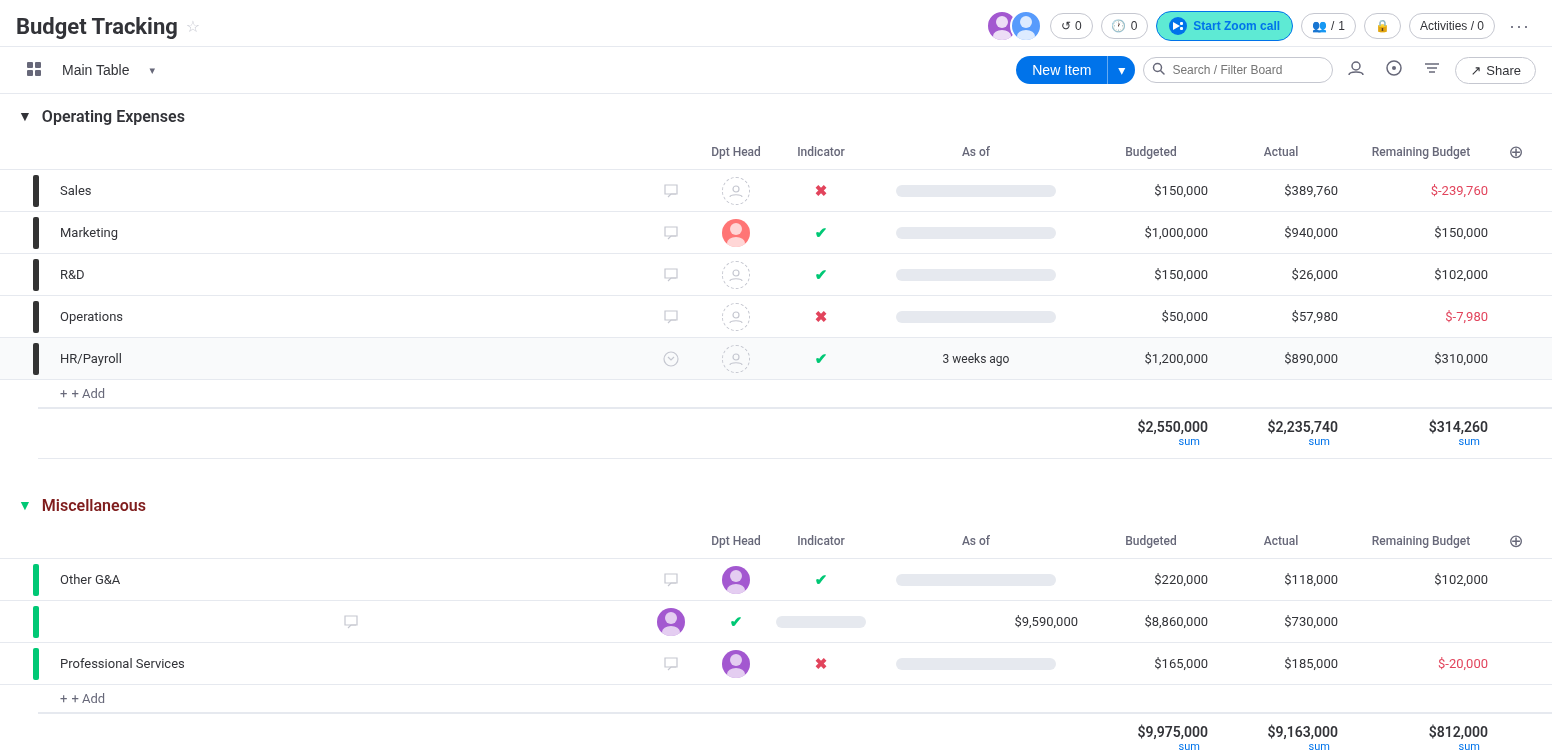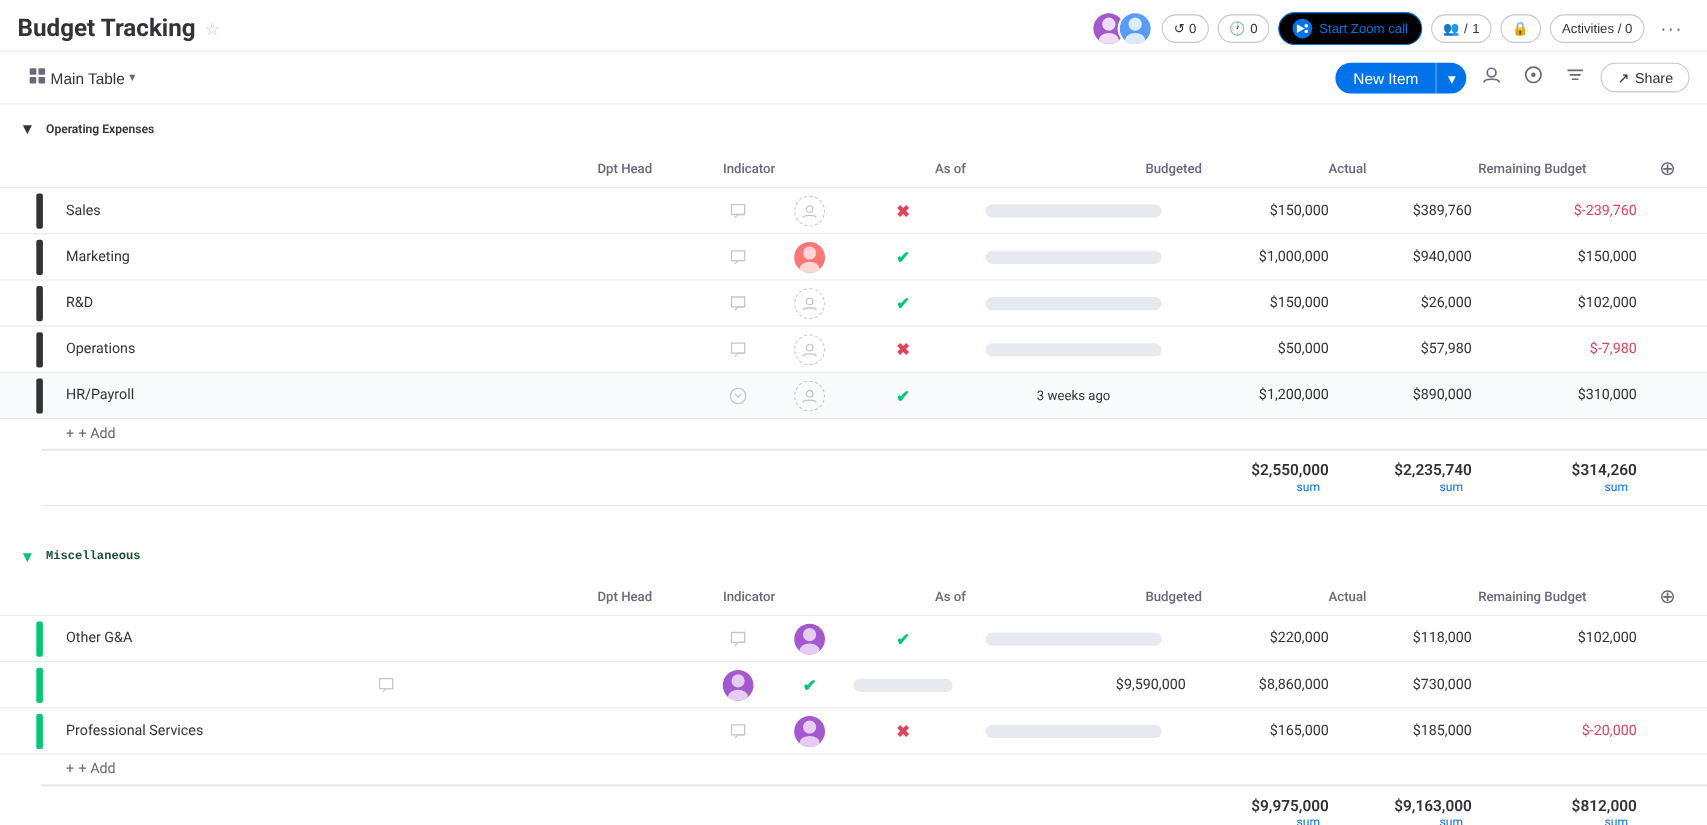--- a/index.html
+++ b/index.html
@@ -12,52 +12,52 @@
     .board-title h1 { font-size: 22px; font-weight: 700; color: #323338; }
     .star-icon { color: #c5c7d0; font-size: 16px; cursor: pointer; }
     .board-subtitle { font-size: 12px; color: #676879; margin-top: 2px; }
     .header-right { display: flex; align-items: center; gap: 8px; }
     
     .avatar-group { display: flex; align-items: center; }
     .avatar-circle { width: 32px; height: 32px; border-radius: 50%; border: 2px solid #fff; overflow: hidden; display: flex; align-items: center; justify-content: center; font-size: 11px; font-weight: 600; color: #fff; }
     .avatar-overlap { margin-left: -8px; }
     
     .header-btn { display: flex; align-items: center; gap: 4px; padding: 5px 10px; border: 1px solid #c5c7d0; border-radius: 20px; background: #fff; cursor: pointer; font-size: 12px; color: #323338; white-space: nowrap; }
-    .zoom-btn { background: #000000; border: 1.5px solid #0073ea; color: #0073ea; border-radius: 20px; padding: 5px 12px; font-size: 12px; font-weight: 400; cursor: pointer; display: flex; align-items: center; gap: 6px; }
+    .zoom-btn { background: #5eead4; border: 1.5px solid #0073ea; color: #0073ea; border-radius: 20px; padding: 5px 12px; font-size: 12px; font-weight: 700; cursor: pointer; display: flex; align-items: center; gap: 6px; }
     .zoom-icon-circle { width: 18px; height: 18px; border-radius: 50%; background: #0073ea; display: flex; align-items: center; justify-content: center; }
     .more-btn { border: none; background: none; font-size: 18px; cursor: pointer; color: #676879; padding: 4px 6px; letter-spacing: 1px; }
     
     
     .toolbar { display: flex; align-items: center; justify-content: space-between; padding: 8px 16px; border-bottom: 1px solid #e6e9ef; }
     .toolbar-left { display: flex; align-items: center; gap: 6px; }
-    .main-table-btn { display: flex; align-items: center; gap: 4px; padding: 5px 10px; border: none; background: none; font-size: 14px; font-weight: 500; cursor: pointer; color: #323338; border-radius: 6px; }
+    .main-table-btn { display: flex; align-items: center; gap: 20px; padding: 5px 10px; border: none; background: none; font-size: 14px; font-weight: 500; cursor: pointer; color: #323338; border-radius: 6px; }
     .toolbar-right { display: flex; align-items: center; gap: 8px; }
     
     .new-item-btn { display: flex; align-items: center; background: #0073ea; color: #fff; border: none; border-radius: 20px; cursor: pointer; font-size: 14px; font-weight: 500; overflow: hidden; }
     .new-item-main { padding: 6px 16px; }
     .new-item-arrow { padding: 6px 10px; display: flex; align-items: center; }
     
     .search-input-wrap { position: relative; display: flex; align-items: center; }
     .search-input { border: 1px solid #c5c7d0; border-radius: 20px; padding: 5px 12px 5px 28px; font-size: 12px; color: #323338; width: 190px; outline: none; }
     .search-icon-inside { position: absolute; left: 9px; color: #676879; font-size: 13px; }
     
     .icon-btn { background: none; border: none; cursor: pointer; color: #676879; padding: 4px 6px; font-size: 16px; border-radius: 4px; }
     .share-btn { display: flex; align-items: center; gap: 5px; padding: 5px 14px; border: 1px solid #c5c7d0; border-radius: 20px; background: #fff; cursor: pointer; font-size: 13px; font-weight: 500; color: #323338; }
     
     
     .table-area { padding: 0; }
     .group-section { margin-bottom: 0; }
     
     .group-header { display: flex; align-items: center; padding: 12px 16px 8px 16px; gap: 8px; }
     .group-collapse-btn { background: none; border: none; cursor: pointer; color: #323338; font-size: 14px; padding: 2px; }
-    .group-title { font-size: 11px; font-weight: 600; color: #323338; }
-    .group-title.teal { color: #14532d; font-family: Liberation Mono, monospace; }
-    
-    
-    .col-headers { display: grid; grid-template-columns: 40px 1fr 50px 80px 90px 220px 130px 130px 150px 40px; align-items: center; padding: 4px 16px; border-bottom: 1px solid #e6e9ef; font-size: 12px; color: #676879; font-weight: 500; min-height: 36px; gap: 28px; }
+    .group-title { font-size: 16px; font-weight: 600; color: #323338; }
+    .group-title.teal { color: #7f1d1d; }
+    
+    
+    .col-headers { display: grid; grid-template-columns: 40px 1fr 50px 80px 90px 220px 130px 130px 150px 40px; align-items: center; padding: 4px 16px; border-bottom: 1px solid #e6e9ef; font-size: 12px; color: #676879; font-weight: 500; min-height: 36px; }
     .col-right { text-align: center; }
     
     
     .data-row { display: grid; grid-template-columns: 40px 1fr 50px 80px 90px 220px 130px 130px 150px 40px; align-items: center; padding: 2px 16px; border-bottom: 1px solid #e6e9ef; min-height: 42px; }
     
     .row-color-bar { width: 6px; height: 32px; border-radius: 2px; background: #c5c7d0; flex-shrink: 0; }
     .row-color-bar.dark { background: #333; }
     .row-color-bar.teal { background: #00c875; }
     
     .row-name-cell { display: flex; align-items: center; gap: 8px; padding-left: 4px; }
@@ -178,20 +178,29 @@
       <span style="color:#676879; font-size:11px;">▾</span>
     </button>
   </div>
   <div class="toolbar-right">
     <button class="new-item-btn">
       <span class="new-item-main">New Item</span>
       <span style="width:1px; background:rgba(255,255,255,0.4); align-self:stretch; display:block;"></span>
       <span class="new-item-arrow">▾</span>
     </button>
 
+    <div class="search-input-wrap">
+      <span class="search-icon-inside">
+        <svg width="13" height="13" viewBox="0 0 13 13" fill="none">
+          <circle cx="5.5" cy="5.5" r="4" stroke="#676879" stroke-width="1.5" fill="none"></circle>
+          <line x1="8.5" y1="8.5" x2="12" y2="12" stroke="#676879" stroke-width="1.5" stroke-linecap="round"></line>
+        </svg>
+      </span>
+      <input class="search-input" type="text" placeholder="Search / Filter Board" style="">
+    </div>
 
     <button class="icon-btn">
       <svg width="18" height="18" viewBox="0 0 18 18" fill="none">
         <circle cx="9" cy="7" r="4" stroke="#676879" stroke-width="1.5" fill="none"></circle>
         <path d="M2 16c0-4 14-4 14 0" stroke="#676879" stroke-width="1.5" fill="none"></path>
       </svg>
     </button>
 
     <button class="icon-btn">
       <svg width="18" height="18" viewBox="0 0 18 18" fill="none">

